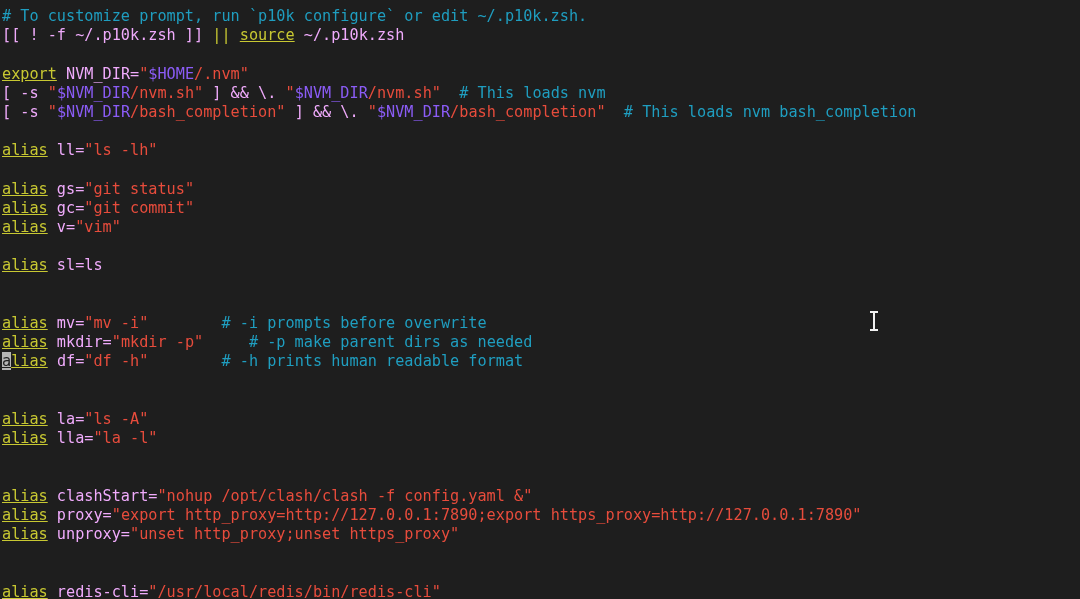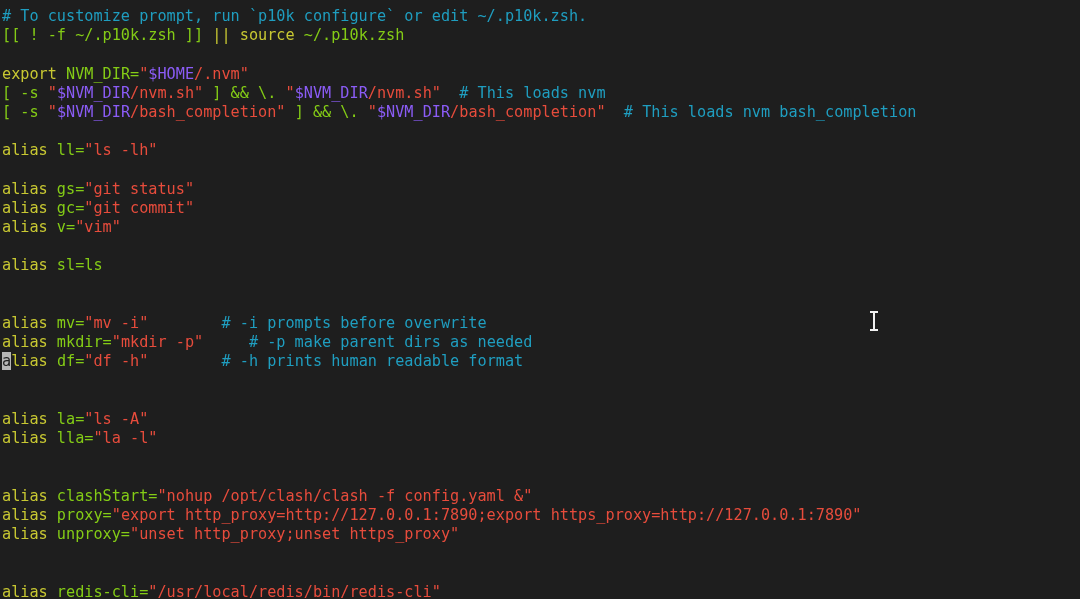--- a/index.html
+++ b/index.html
@@ -32,25 +32,25 @@
     letter-spacing: 0px;
     white-space: pre;
     color: #e8e8e8;
   }
   .row {
     height: 19.2px;
     white-space: pre;
     display: block;
   }
   .t-comment  { color: #1f9ec0; }
-  .t-keyword  { color: #c8c832; }
+  .t-keyword  { color: #c8c832; text-decoration: underline; }
   .t-string   { color: #e74c3c; }
   .t-var      { color: #8b5cf6; }
   .t-op       { color: #c8c832; }
-  .t-plain    { color: #84cc16; }
+  .t-plain    { color: #f0abfc; }
 
   
   .cursor {
     background: #b6b6b6;
     color: #1e1e1e;
   }
 
   
   #mouse-pointer {
     position: absolute;

